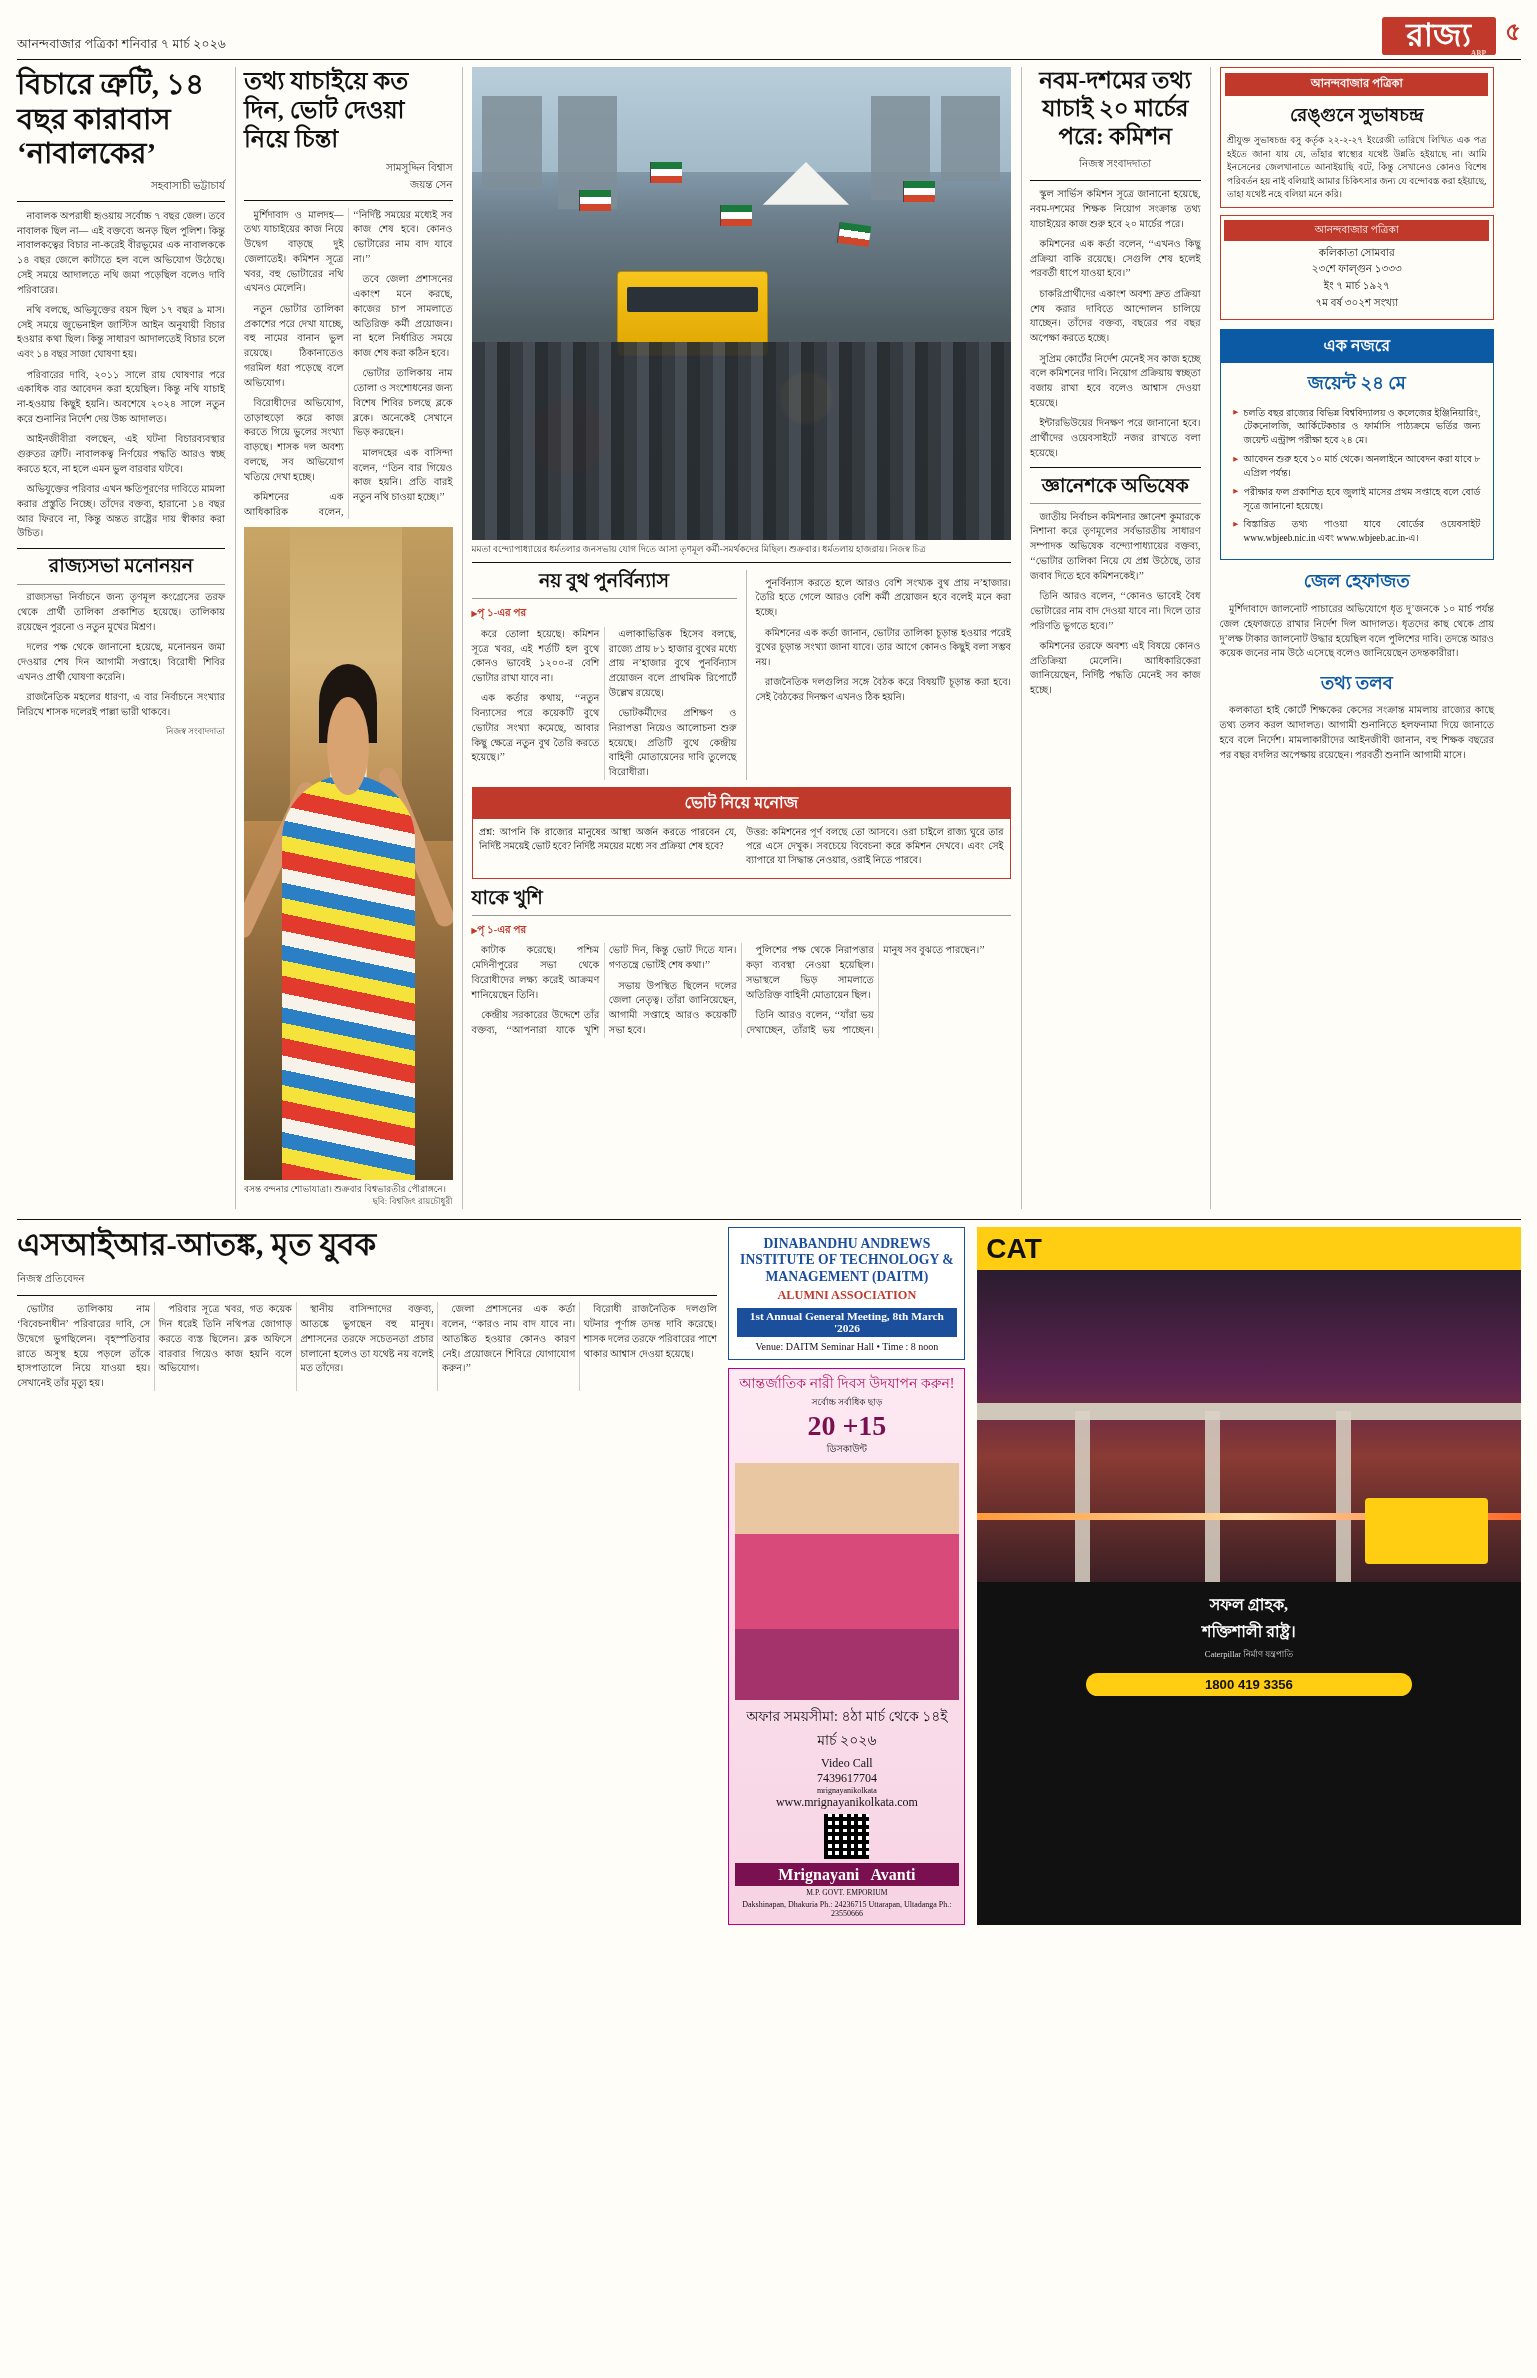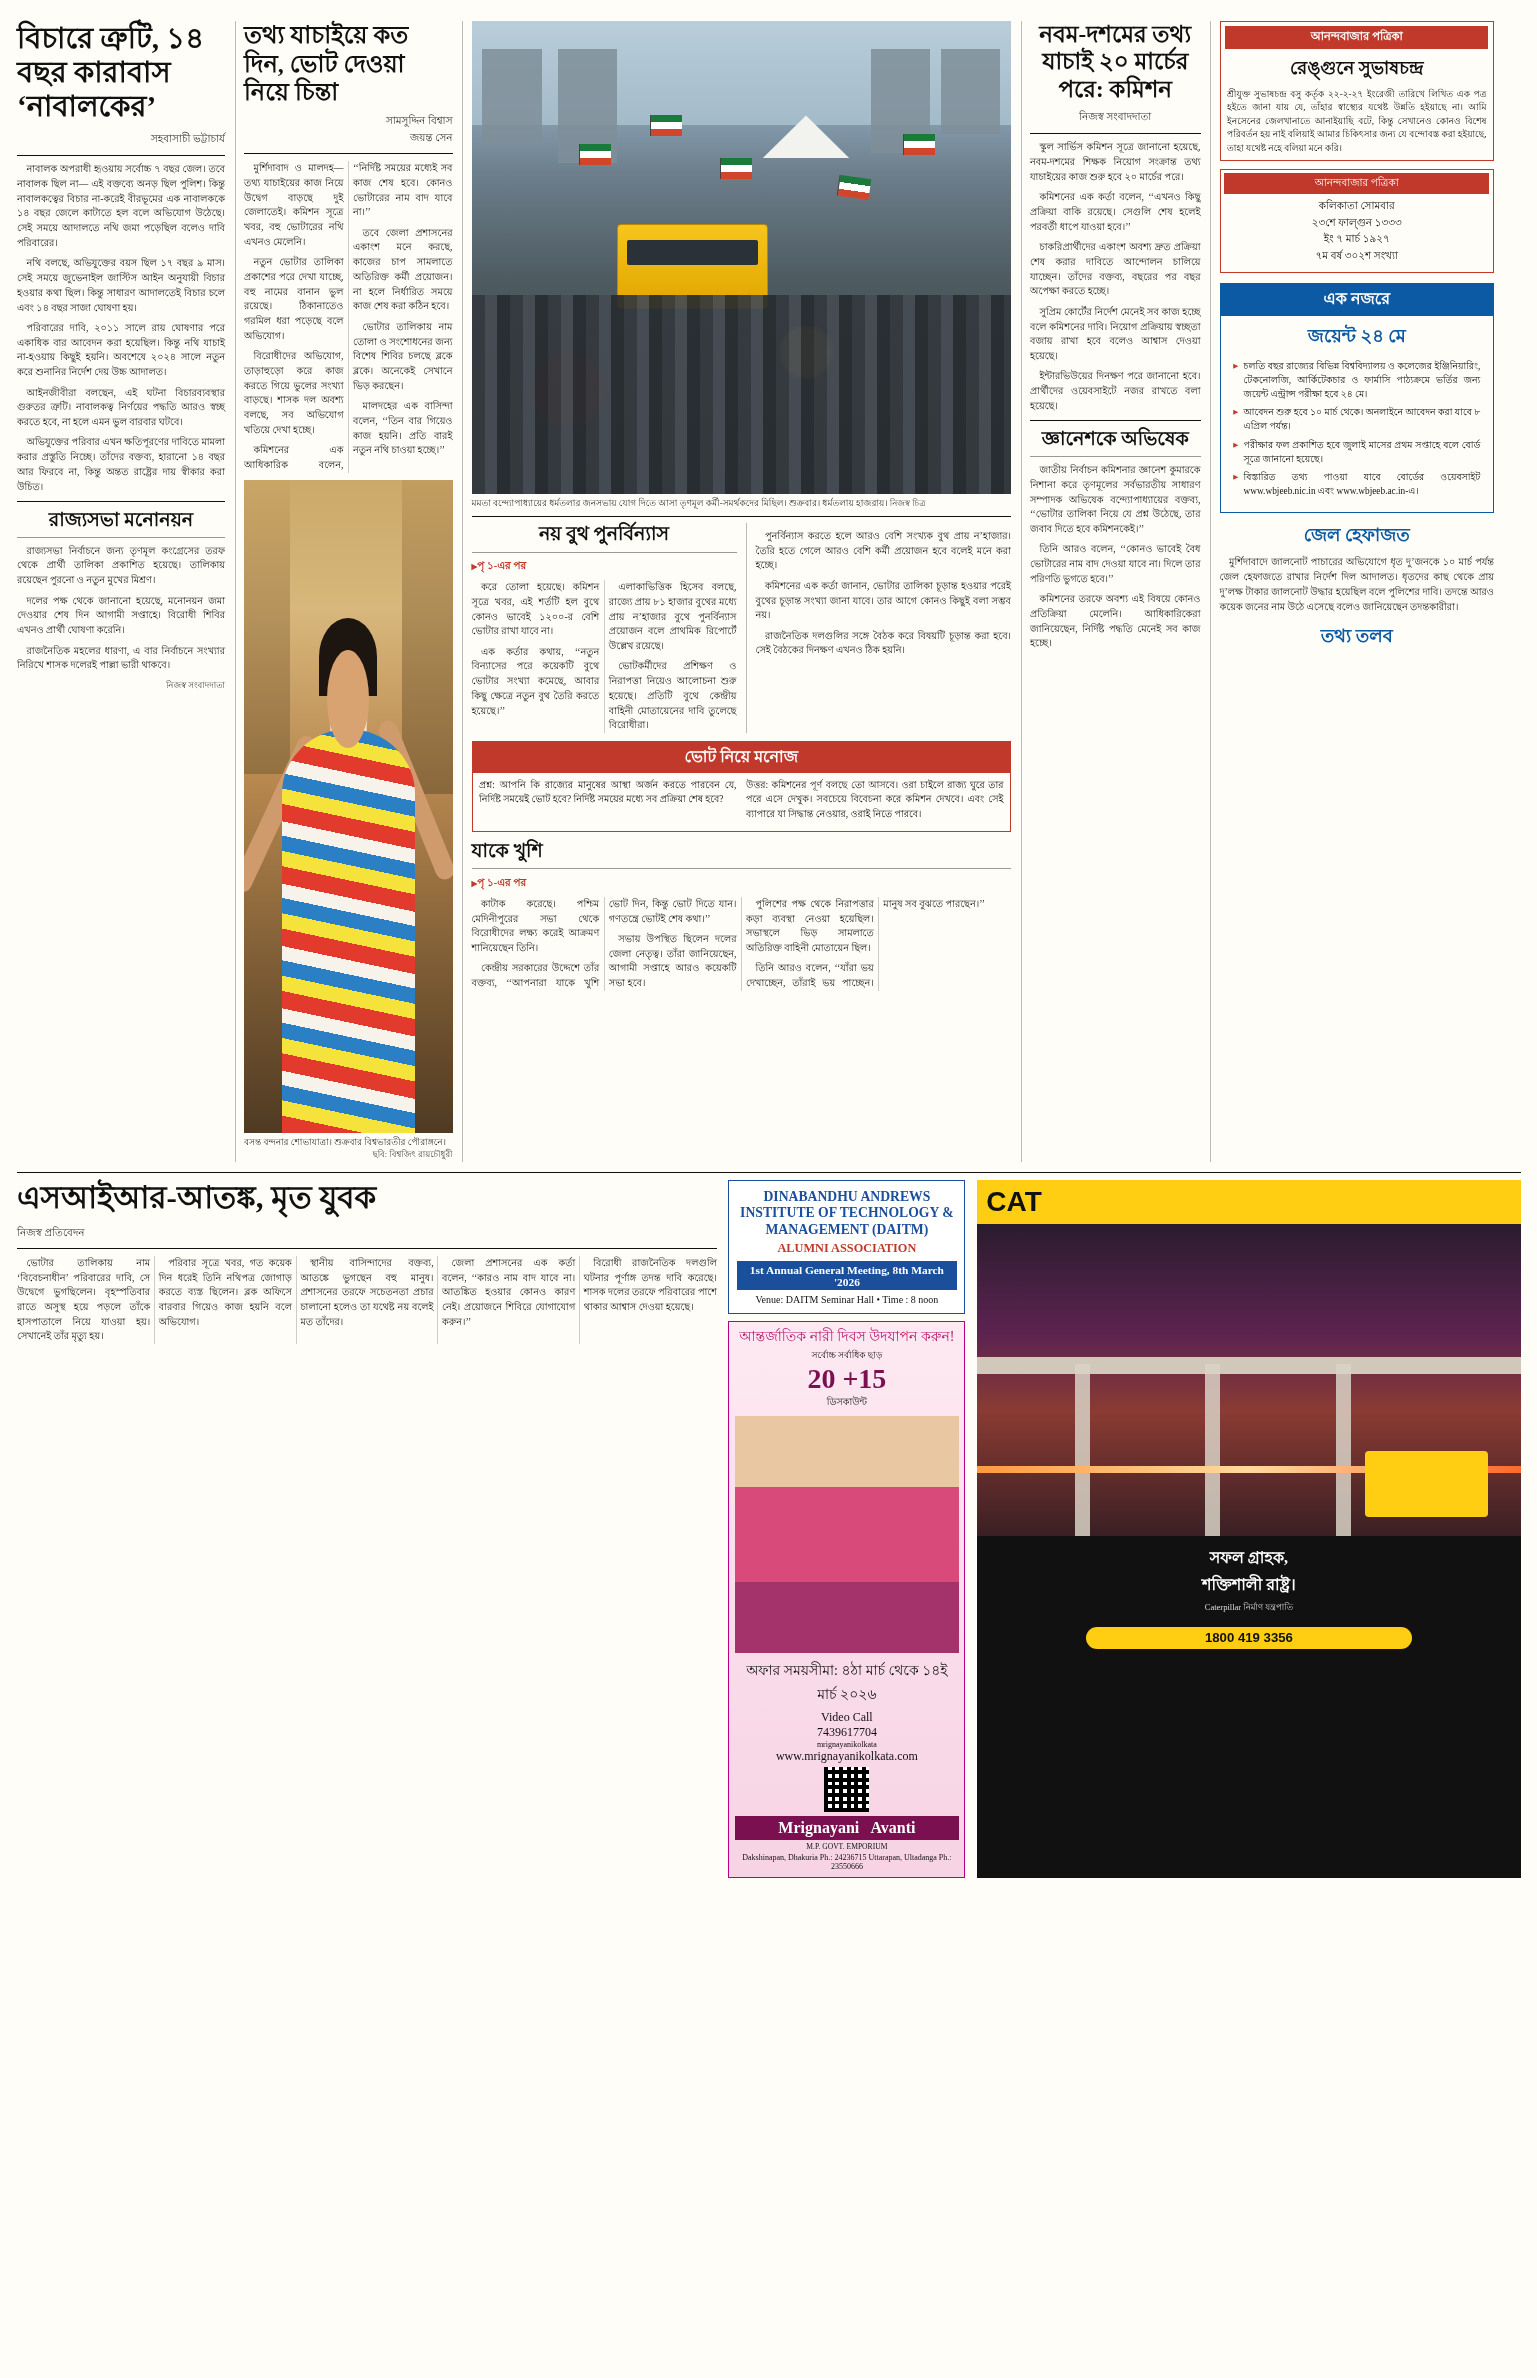--- a/index.html
+++ b/index.html
@@ -165,20 +165,30 @@
 
   
   .bottom { margin-top:9.5px; border-top:1.9px solid #111; padding-top:7.6px; }
   .bottom-grid { display:grid; grid-template-columns: 700px 237px 1fr; gap:11.4px; }
 </style>
 </head>
 <body>
 
 <div class="page">
 
+  <div class="masthead">
+    <div class="masthead-left">আনন্দবাজার পত্রিকা শনিবার ৭ মার্চ ২০২৬</div>
+    <div class="masthead-right">
+      <div class="rajya-badge">
+        <span>রাজ্য</span>
+        <span class="sub">ABP</span>
+      </div>
+      <div class="pageno">৫</div>
+    </div>
+  </div>
 
   <div class="grid">
 
     <div class="col">
       <h1 class="hl">বিচারে ত্রুটি, ১৪ বছর কারাবাস ‘নাবালকের’</h1>
       <div class="byline">সহবাসাচী ভট্টাচার্য</div>
       <div class="rule"></div>
       <div class="body">
         <p>নাবালক অপরাধী হৃওয়ায় সর্বোচ্চ ৭ বছর জেল। তবে নাবালক ছিল না— এই বক্তব্যে অনড় ছিল পুলিশ। কিন্তু নাবালকত্বের বিচার না-করেই বীরভূমের এক নাবালককে ১৪ বছর জেলে কাটাতে হল বলে অভিযোগ উঠেছে। সেই সময়ে আদালতে নথি জমা পড়েছিল বলেও দাবি পরিবারের।</p>
         <p>নথি বলছে, অভিযুক্তের বয়স ছিল ১৭ বছর ৯ মাস। সেই সময়ে জুভেনাইল জাস্টিস আইন অনুযায়ী বিচার হওয়ার কথা ছিল। কিন্তু সাধারণ আদালতেই বিচার চলে এবং ১৪ বছর সাজা ঘোষণা হয়।</p>
@@ -341,20 +351,23 @@
           </ul>
         </div>
       </div>
 
       <div class="subhd">জেল হেফাজত</div>
       <div class="body">
         <p>মুর্শিদাবাদে জালনোট পাচারের অভিযোগে ধৃত দু’জনকে ১০ মার্চ পর্যন্ত জেল হেফাজতে রাখার নির্দেশ দিল আদালত। ধৃতদের কাছ থেকে প্রায় দু’লক্ষ টাকার জালনোট উদ্ধার হয়েছিল বলে পুলিশের দাবি। তদন্তে আরও কয়েক জনের নাম উঠে এসেছে বলেও জানিয়েছেন তদন্তকারীরা।</p>
       </div>
 
       <div class="subhd">তথ্য তলব</div>
+      <div class="body">
+        <p>কলকাতা হাই কোর্টে শিক্ষকের কেসের সংক্রান্ত মামলায় রাজ্যের কাছে তথ্য তলব করল আদালত। আগামী শুনানিতে হলফনামা দিয়ে জানাতে হবে বলে নির্দেশ। মামলাকারীদের আইনজীবী জানান, বহু শিক্ষক বছরের পর বছর বদলির অপেক্ষায় রয়েছেন। পরবর্তী শুনানি আগামী মাসে।</p>
+      </div>
     </div>
   </div>
 
   <div class="bottom">
     <div class="bottom-grid">
 
       <div>
         <h1 class="hl" style="font-size:31px">এসআইআর-আতঙ্ক, মৃত যুবক</h1>
         <div class="byline2">নিজস্ব প্রতিবেদন</div>
         <div class="rule"></div>

